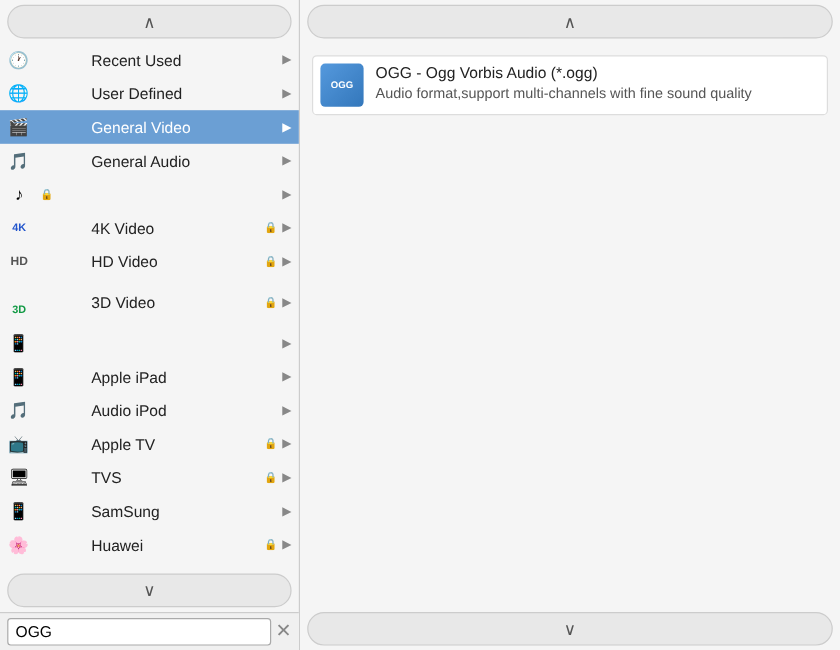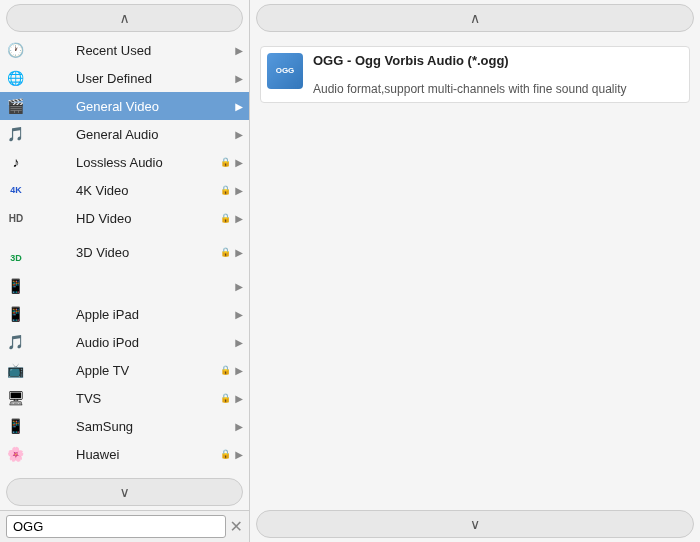--- a/index.html
+++ b/index.html
@@ -176,24 +176,24 @@
       color: white;
       font-size: 9px;
       font-weight: bold;
       text-align: center;
       line-height: 1.2;
     }
 
     .format-info { flex: 1; }
 
     .format-title {
-      font-weight: bold;
+      font-weight: normal;
       color: #222;
       font-size: 13px;
-      margin-bottom: 14px;
+      margin-bottom: 3px;
     }
 
     .format-desc {
       color: #555;
       font-size: 12px;
     }
 
     .right-scroll-bottom {
       height: 28px;
       background: #e8e8e8;
@@ -240,21 +240,20 @@
           <span class="item-label">General Video</span>
           <span class="arrow-right">▶</span>
         </div>
         <div class="menu-item">
           <span class="item-icon">🎵</span>
           <span class="item-label">General Audio</span>
           <span class="arrow-right">▶</span>
         </div>
         <div class="menu-item">
           <span class="item-icon">♪</span>
-          <span class="item-label">Lossless Audio</span>
           <span class="lock-icon" style="font-size: 9px;">🔒</span>
           <span class="arrow-right">▶</span>
         </div>
         <div class="menu-item">
           <span class="item-icon" style="font-size: 9px; font-weight: bold; color: rgb(34, 85, 204);">4K</span>
           <span class="item-label">4K Video</span>
           <span class="lock-icon" style="font-size: 9px;">🔒</span>
           <span class="arrow-right">▶</span>
         </div>
         <div class="menu-item">

